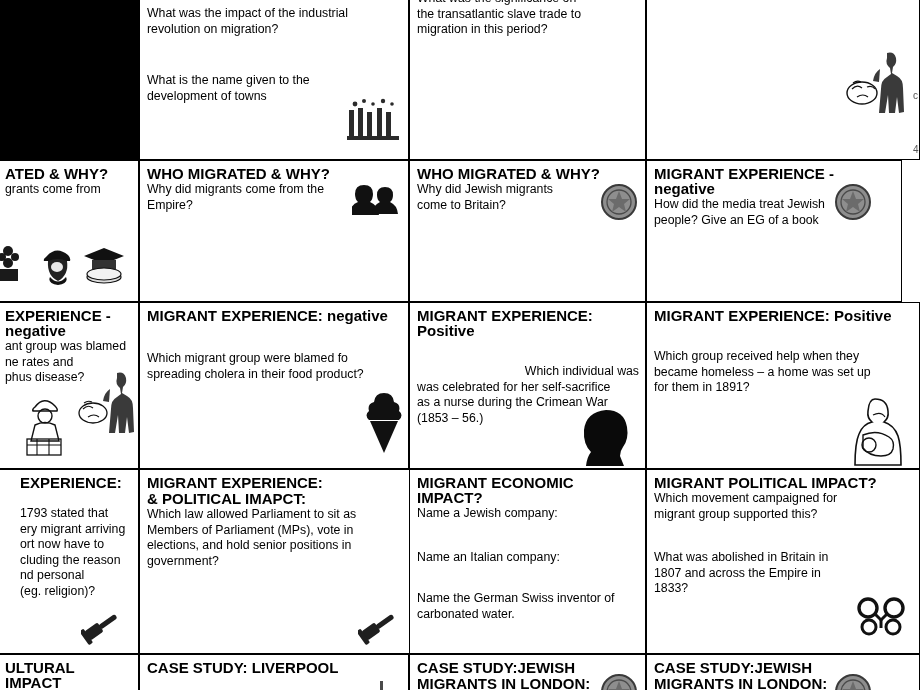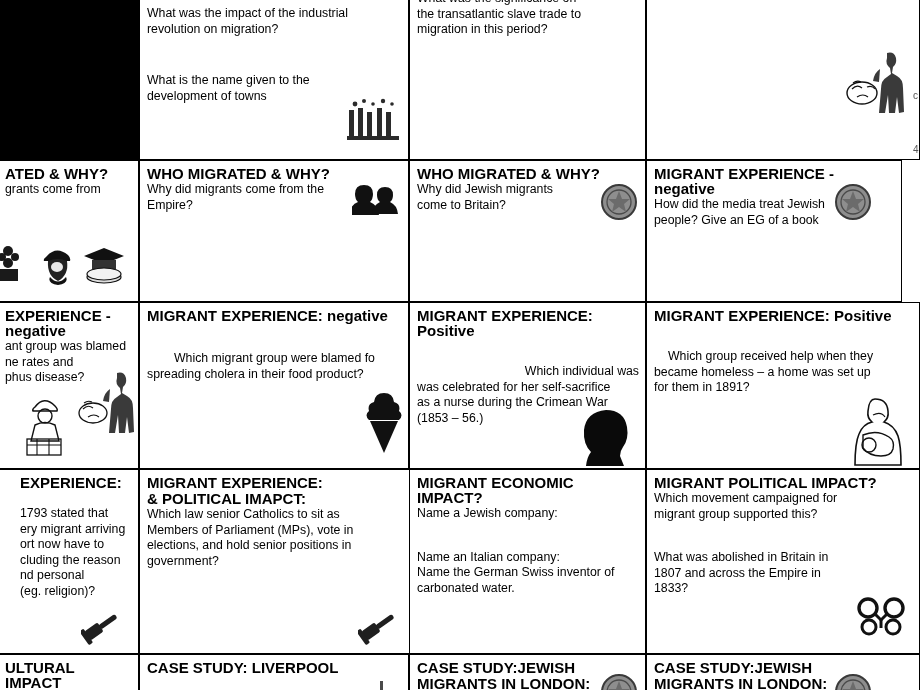--- a/index.html
+++ b/index.html
@@ -39,21 +39,20 @@
     margin: 0 0 1px 0;
   }
   .body {
     font-size: 12.3px;
     line-height: 15.5px;
     margin: 0;
     font-weight: normal;
   }
   .body.sp {
     margin-top: 13px;
-    text-align: center;
   }
   .gap {
     height: 14px;
   }
   
   .titleblock {
     position: absolute;
     background: #000000;
     color: #ffffff;
     box-sizing: border-box;
@@ -253,21 +252,21 @@
     <span class="icon" style="left:170px; top:105px;">
       <svg width="52" height="58" viewBox="0 0 52 58">
         <path d="M26 2 q18 0 21 17 q2 12 -4 20 q-3 4 -3 9 l4 10 l-38 0 q1 -9 5 -14 q-8 -8 -7 -22 q2 -18 22 -20z" fill="#0a0a0a"></path>
       </svg>
     </span>
   </div>
 
   <div class="cell" style="left:646px; top:302px; width:274px; height:167px;">
     <div class="pad">
       <p class="title">MIGRANT EXPERIENCE: Positive</p>
-      <p class="body" style="margin-top:26px;margin-left:14px;">Which group received help when they</p>
+      <p class="body" style="margin-top:26px;">Which group received help when they</p>
       <p class="body">became homeless – a home was set up</p>
       <p class="body">for them in 1891?</p>
     </div>
     <span class="icon" style="left:200px; top:92px;">
       <svg width="62" height="72" viewBox="0 0 62 72">
         <path d="M28 4 q12 0 13 12 q1 7 -4 11 q10 3 14 14 q3 9 3 29 l-46 0 q0 -22 4 -31 q4 -10 13 -12 q-5 -4 -4 -11 q1 -12 7 -12z" fill="none" stroke="#111" stroke-width="1.6"></path>
         <path d="M16 40 q14 -6 26 2 q6 4 4 12 q-2 7 -12 7 q-12 0 -18 -8 z" fill="none" stroke="#111" stroke-width="1.4"></path>
         <circle cx="22" cy="50" r="7" fill="none" stroke="#111" stroke-width="1.4"></circle>
         <path d="M26 20 q8 -4 12 2" fill="none" stroke="#111" stroke-width="1.2"></path>
       </svg>
@@ -292,42 +291,42 @@
           <rect x="0" y="9" width="5" height="17" rx="1.5" fill="#1f1f1f"></rect>
         </g>
       </svg>
     </span>
   </div>
 
   <div class="cell" style="left:139px; top:469px; width:310px; height:185px;">
     <div class="pad">
       <p class="title">MIGRANT EXPERIENCE:</p>
       <p class="title">&amp; POLITICAL IMAPCT:</p>
-      <p class="body">Which law senior Catholics to sit as</p>
+      <p class="body">Which law allowed Parliament to sit as</p>
       <p class="body">Members of Parliament (MPs), vote in</p>
       <p class="body">elections, and hold senior positions in</p>
       <p class="body">government?</p>
     </div>
     <span class="icon" style="left:218px; top:138px;">
       <svg width="44" height="38" viewBox="0 0 44 38">
         <g transform="rotate(-35 22 19)">
           <rect x="4" y="12" width="16" height="11" rx="2" fill="#1f1f1f"></rect>
           <rect x="19" y="15" width="20" height="5" rx="2" fill="#1f1f1f"></rect>
           <rect x="0" y="9" width="5" height="17" rx="1.5" fill="#1f1f1f"></rect>
         </g>
       </svg>
     </span>
   </div>
 
   <div class="cell" style="left:409px; top:469px; width:237px; height:185px;">
     <div class="pad">
       <p class="title">MIGRANT ECONOMIC  IMPACT?</p>
       <p class="body">Name a Jewish company:</p>
       <p class="body" style="margin-top:28px;">Name an Italian company:</p>
-      <p class="body" style="">Name the German Swiss inventor of</p>
+      <p class="body" style="margin-top:26px;">Name the German Swiss inventor of</p>
       <p class="body">carbonated water.</p>
     </div>
   </div>
 
   <div class="cell" style="left:646px; top:469px; width:274px; height:185px;">
     <div class="pad">
       <p class="title">MIGRANT POLITICAL IMPACT?</p>
       <p class="body">Which movement campaigned for</p>
       <p class="body">migrant group supported this?</p>
       <p class="body" style="margin-top:28px;">What was abolished in Britain in</p>

